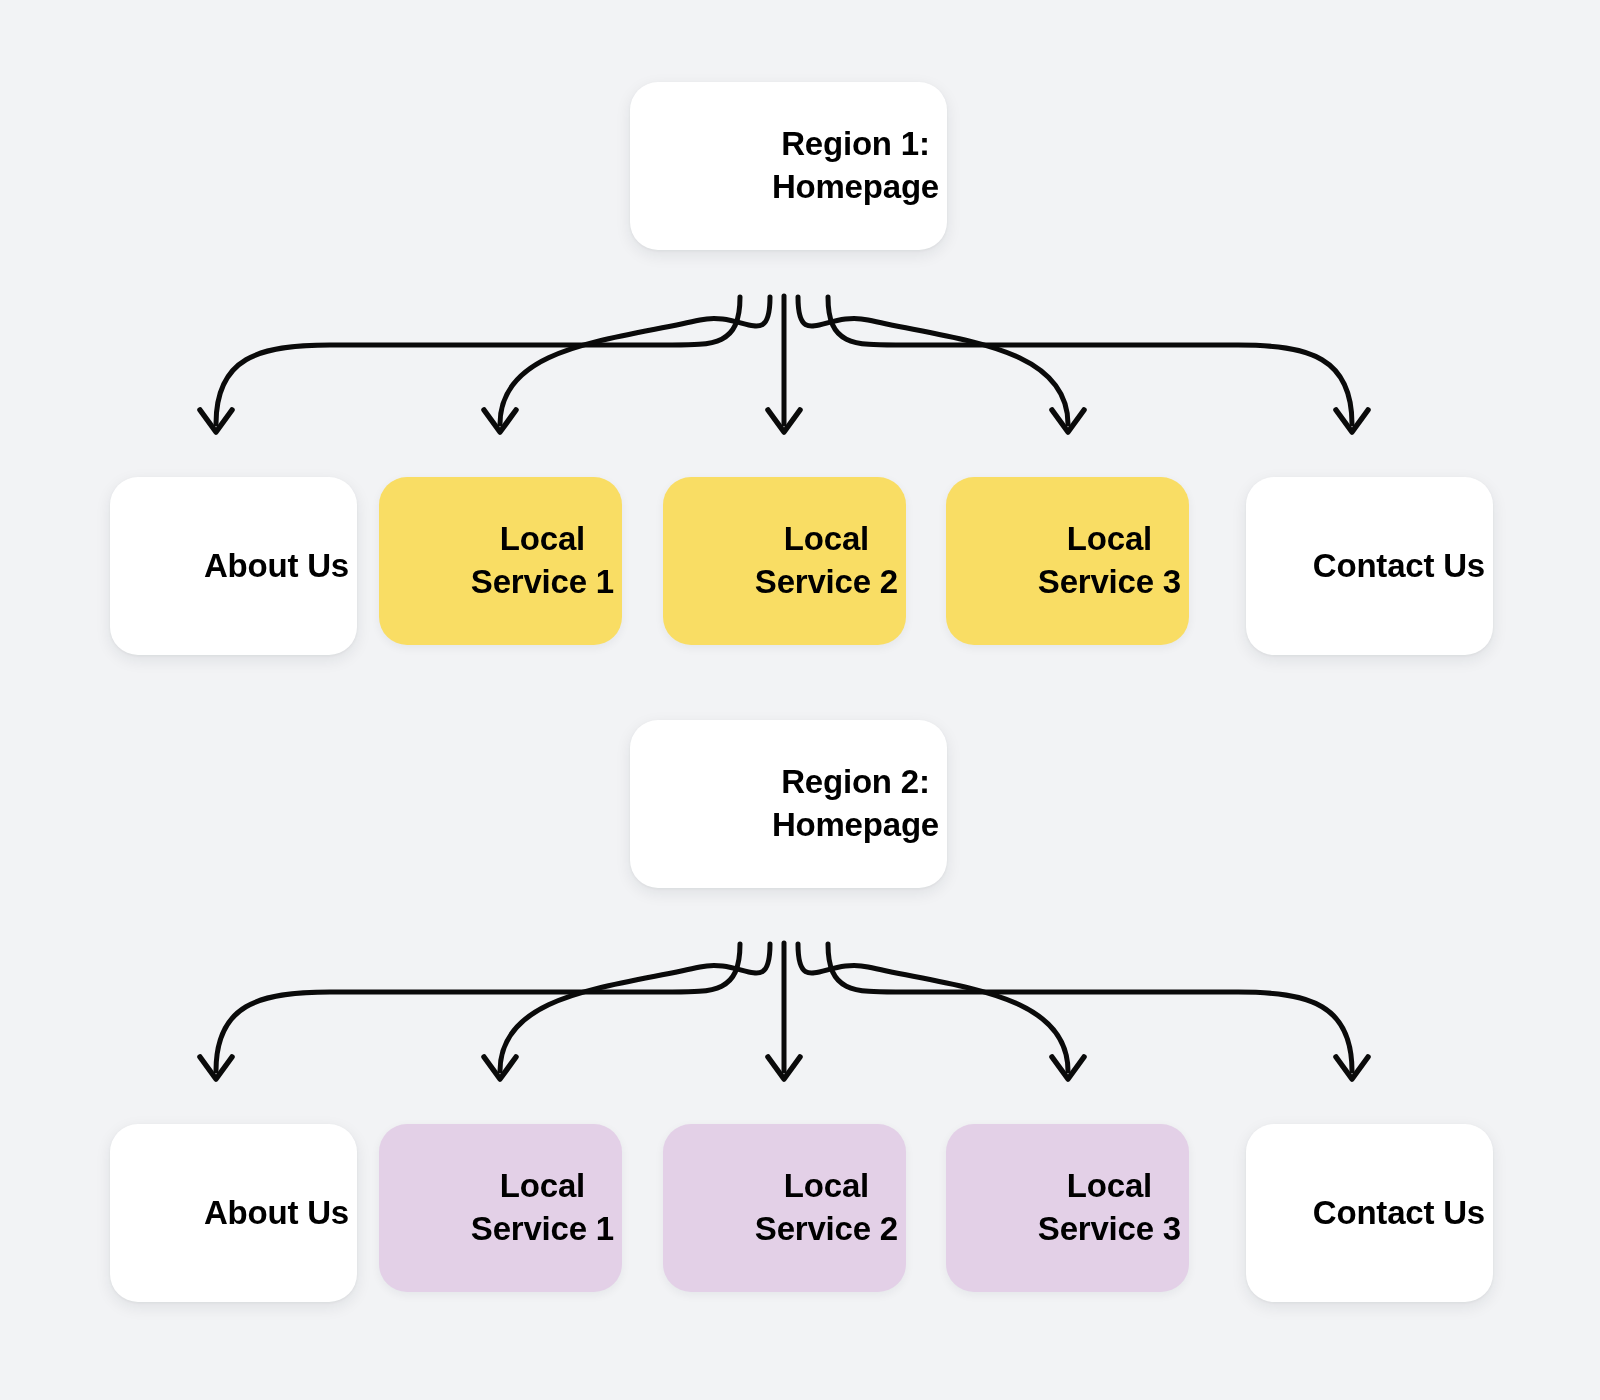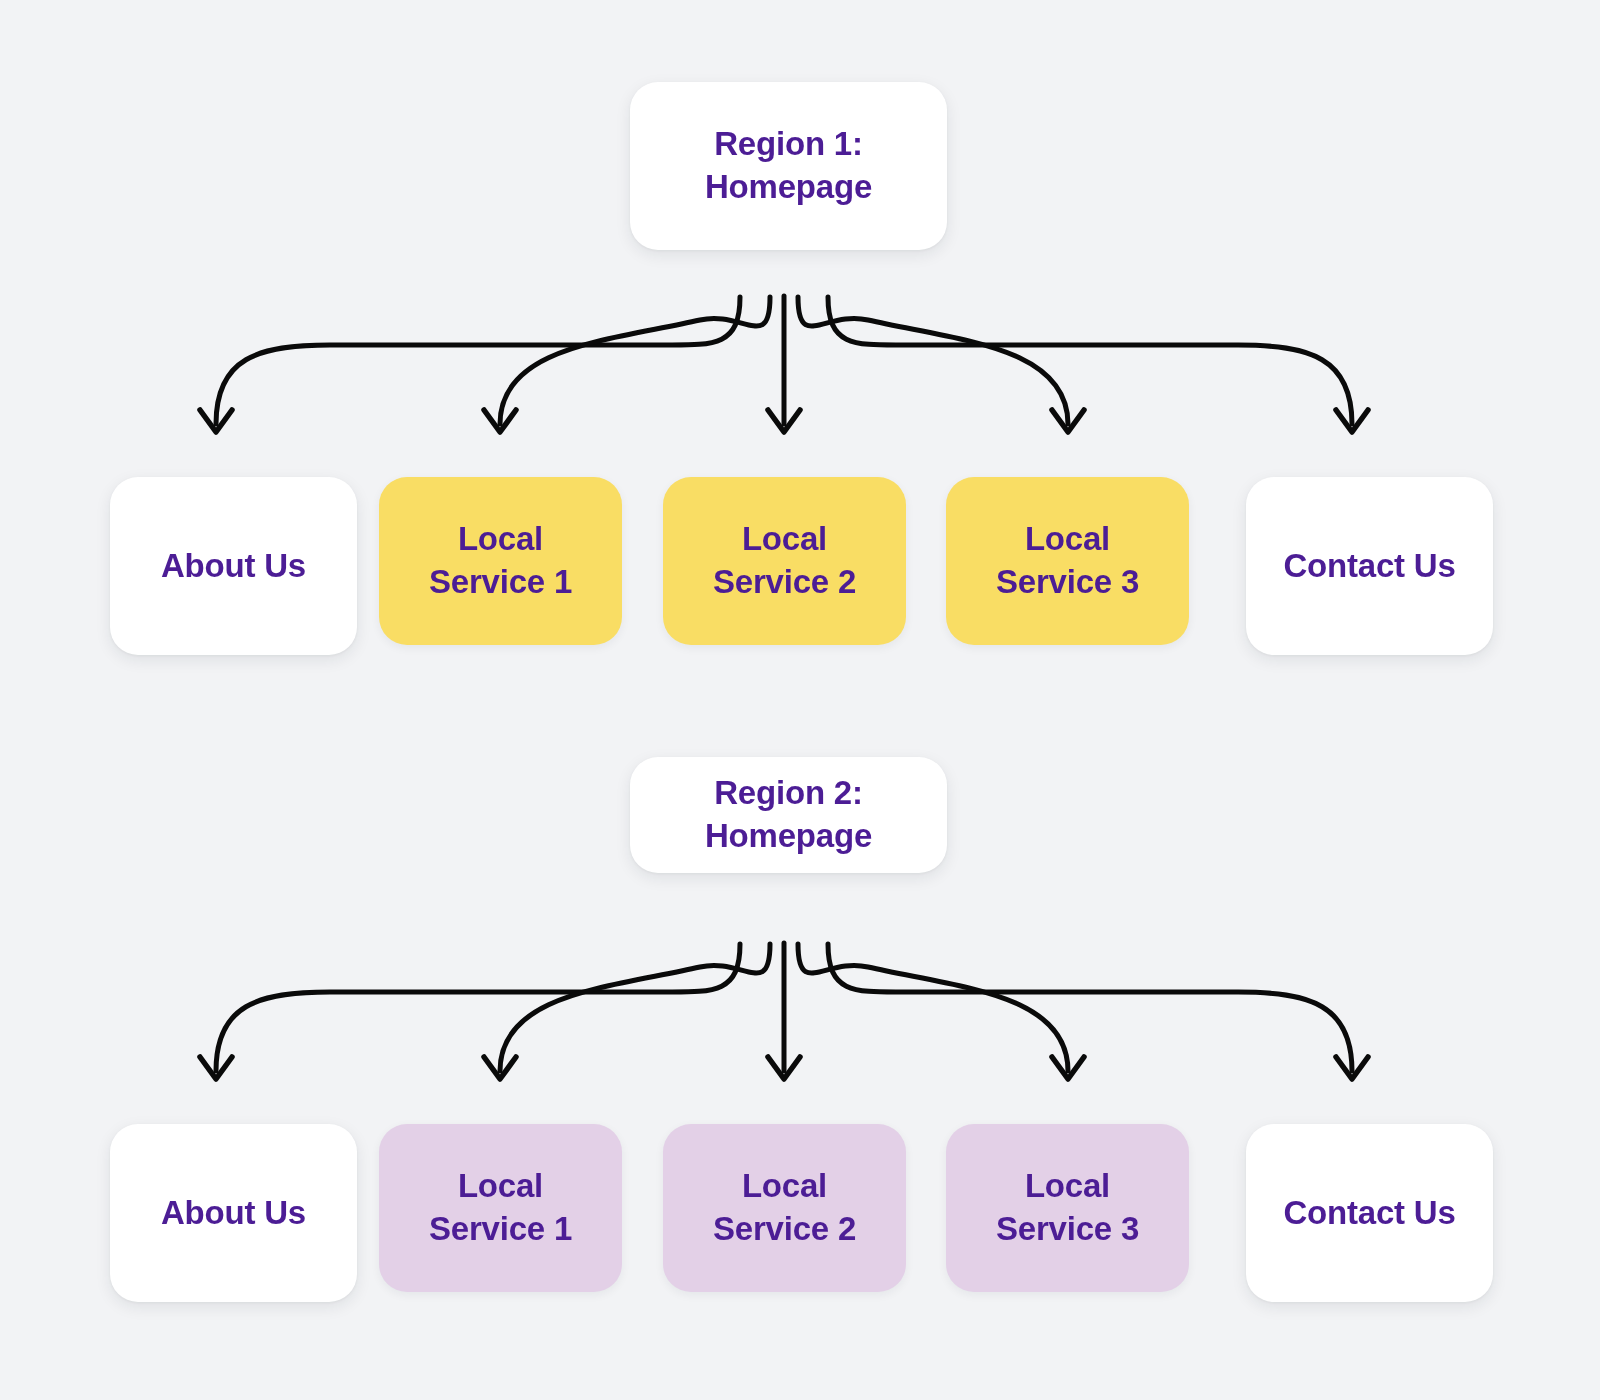--- a/index.html
+++ b/index.html
@@ -42,25 +42,25 @@
     stroke-linecap: round;
     stroke-linejoin: round;
   }
 
   
   .node {
     position: absolute;
     box-sizing: border-box;
     display: flex;
     align-items: center;
-    justify-content: center;
+    justify-content: flex-end;
     text-align: center;
     border-radius: 28px;
     line-height: 1.30;
-    color: #4c1d95;
+    color: #000000;
     font-weight: 700;
     letter-spacing: -0.2px;
   }
   .node-label {
     display: block;
     white-space: pre-line;
     padding: 0 8px;
   }
   .node.root {
     background: #ffffff;
@@ -176,21 +176,21 @@
 Service 3</span>
     </div>
 
     <div class="node plain" style="left: 1229px; top: 477px; width: 247px; height: 178px;">
       <span class="node-label">Contact Us</span>
     </div>
   </div>
 
   <div>
 
-    <div class="node root" style="left: 630px; top: 757px; width: 317px; height: 116px;">
+    <div class="node root" style="left: 630px; top: 720px; width: 317px; height: 168px;">
       <span class="node-label">Region 2:
 Homepage</span>
     </div>
 
     <div class="node plain" style="left: 93px; top: 1124px; width: 247px; height: 178px;">
       <span class="node-label">About Us</span>
     </div>
 
     <div class="node accent-purple" style="left: 379px; top: 1124px; width: 243px; height: 168px;">
       <span class="node-label">Local

